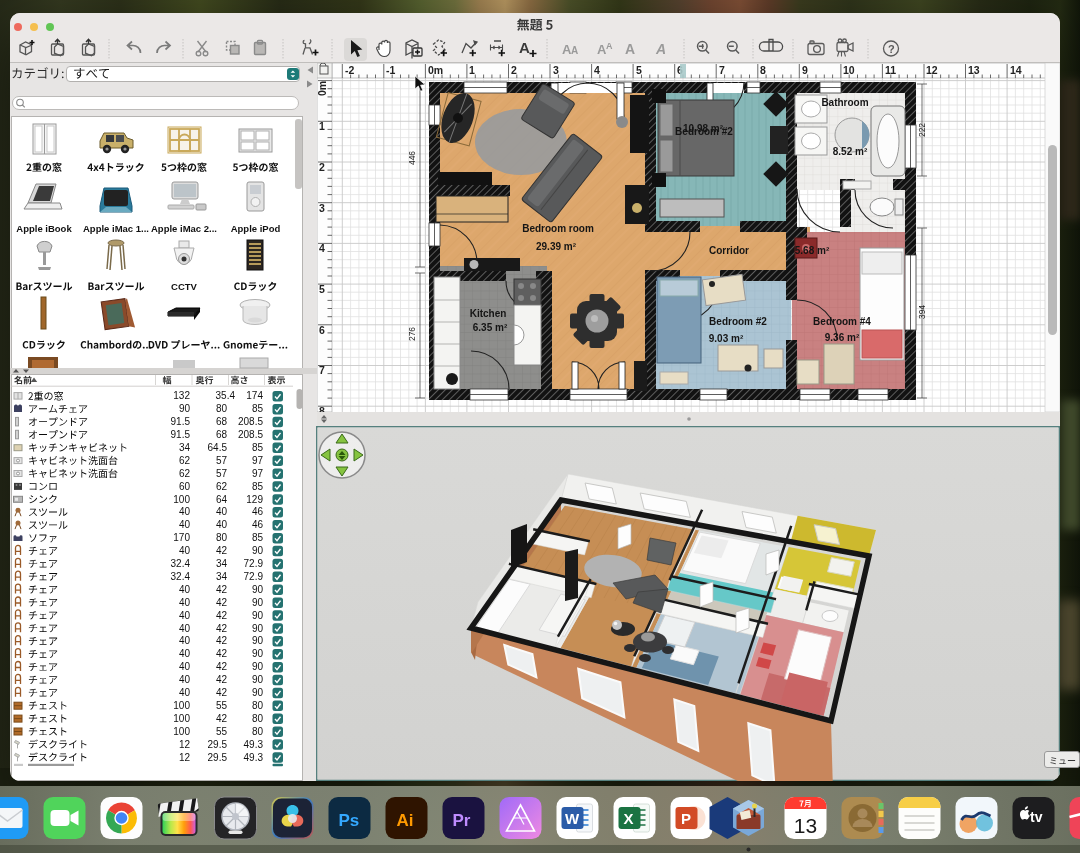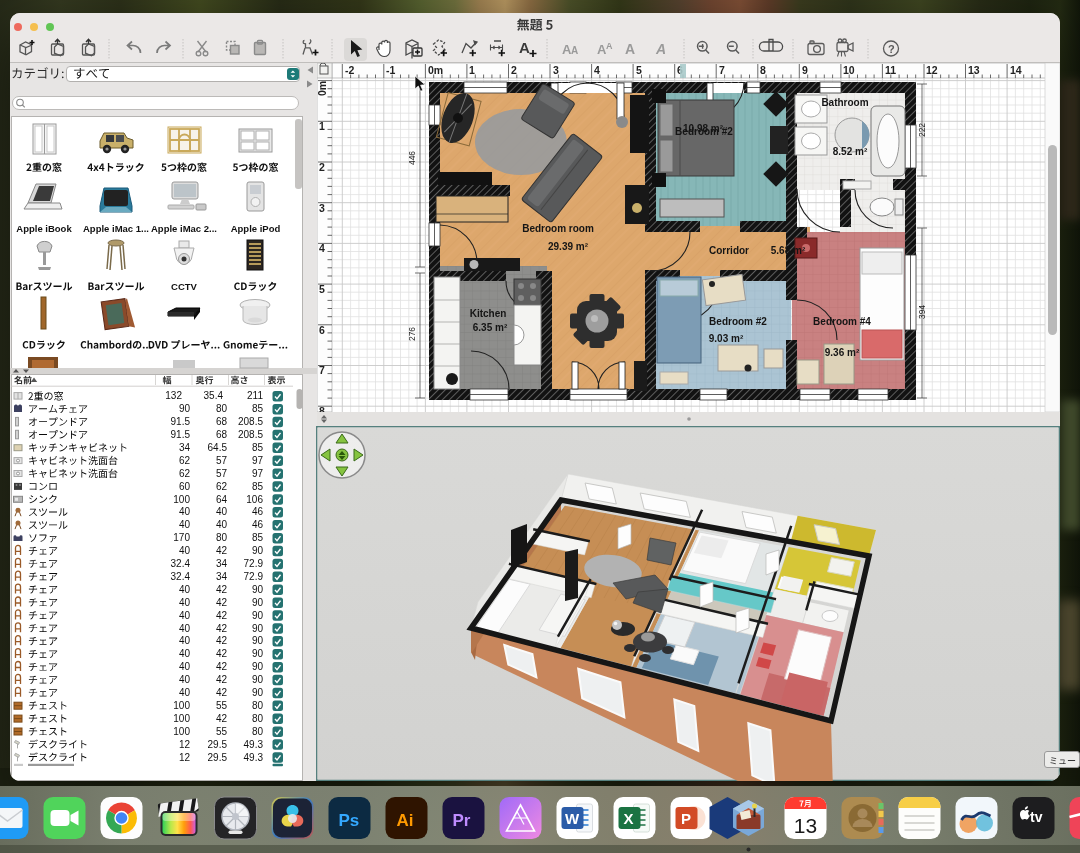--- a/index.html
+++ b/index.html
@@ -959,23 +959,23 @@
       <path d="M-14 20 l12-3 v10" transform="translate(14 0)" fill="none" stroke="#fff" stroke-width="2.5"></path>
     </g>
     <circle cx="748.5" cy="849.5" r="2" fill="#2a2a2a"></circle>
   </svg>
 <div class="abs" style="left:0;top:0;width:1080px;height:853px;pointer-events:none">
     <div class="catlabel" style="left:-1px;top:222.5px">Apple iBook</div>
     <div class="catlabel" style="left:71px;top:222.5px">Apple iMac 1...</div>
     <div class="catlabel" style="left:139px;top:222.5px">Apple iMac 2...</div>
     <div class="catlabel" style="left:210.5px;top:222.5px">Apple iPod</div>
     <div class="catlabel" style="left:139px;top:281px">CCTV</div>
-    <div class="num" style="left:140px;top:390.3px;width:42px">132</div>
-    <div class="num" style="left:181px;top:390.3px;width:42px">35.4</div>
-    <div class="num" style="left:221px;top:390.3px;width:42px">211</div>
+    <div class="num" style="left:148px;top:390.3px;width:42px">132</div>
+    <div class="num" style="left:193px;top:390.3px;width:42px">35.4</div>
+    <div class="num" style="left:221px;top:390.3px;width:42px">174</div>
     <div class="num" style="left:148px;top:403.2px;width:42px">90</div>
     <div class="num" style="left:185px;top:403.2px;width:42px">80</div>
     <div class="num" style="left:221px;top:403.2px;width:42px">85</div>
     <div class="num" style="left:148px;top:416.1px;width:42px">91.5</div>
     <div class="num" style="left:185px;top:416.1px;width:42px">68</div>
     <div class="num" style="left:221px;top:416.1px;width:42px">208.5</div>
     <div class="num" style="left:148px;top:429.0px;width:42px">91.5</div>
     <div class="num" style="left:185px;top:429.0px;width:42px">68</div>
     <div class="num" style="left:221px;top:429.0px;width:42px">208.5</div>
     <div class="num" style="left:148px;top:441.9px;width:42px">34</div>
@@ -985,21 +985,21 @@
     <div class="num" style="left:185px;top:454.8px;width:42px">57</div>
     <div class="num" style="left:221px;top:454.8px;width:42px">97</div>
     <div class="num" style="left:148px;top:467.7px;width:42px">62</div>
     <div class="num" style="left:185px;top:467.7px;width:42px">57</div>
     <div class="num" style="left:221px;top:467.7px;width:42px">97</div>
     <div class="num" style="left:148px;top:480.6px;width:42px">60</div>
     <div class="num" style="left:185px;top:480.6px;width:42px">62</div>
     <div class="num" style="left:221px;top:480.6px;width:42px">85</div>
     <div class="num" style="left:148px;top:493.5px;width:42px">100</div>
     <div class="num" style="left:185px;top:493.5px;width:42px">64</div>
-    <div class="num" style="left:221px;top:493.5px;width:42px">106</div>
+    <div class="num" style="left:221px;top:493.5px;width:42px">129</div>
     <div class="num" style="left:148px;top:506.4px;width:42px">40</div>
     <div class="num" style="left:185px;top:506.4px;width:42px">40</div>
     <div class="num" style="left:221px;top:506.4px;width:42px">46</div>
     <div class="num" style="left:148px;top:519.3px;width:42px">40</div>
     <div class="num" style="left:185px;top:519.3px;width:42px">40</div>
     <div class="num" style="left:221px;top:519.3px;width:42px">46</div>
     <div class="num" style="left:148px;top:532.2px;width:42px">170</div>
     <div class="num" style="left:185px;top:532.2px;width:42px">80</div>
     <div class="num" style="left:221px;top:532.2px;width:42px">85</div>
     <div class="num" style="left:148px;top:545.1px;width:42px">40</div>
@@ -1047,33 +1047,33 @@
     <div class="num" style="left:148px;top:725.7px;width:42px">100</div>
     <div class="num" style="left:185px;top:725.7px;width:42px">55</div>
     <div class="num" style="left:221px;top:725.7px;width:42px">80</div>
     <div class="num" style="left:148px;top:738.6px;width:42px">12</div>
     <div class="num" style="left:185px;top:738.6px;width:42px">29.5</div>
     <div class="num" style="left:221px;top:738.6px;width:42px">49.3</div>
     <div class="num" style="left:148px;top:751.5px;width:42px">12</div>
     <div class="num" style="left:185px;top:751.5px;width:42px">29.5</div>
     <div class="num" style="left:221px;top:751.5px;width:42px">49.3</div>
     <div class="plabel" style="left:558px;top:222.5px">Bedroom room</div>
-    <div class="plabel" style="left:568px;top:240.5px">29.39 m²</div>
+    <div class="plabel" style="left:556px;top:240.5px">29.39 m²</div>
     <div class="plabel" style="left:704px;top:125.5px">Bedroom #2</div>
     <div class="plabel" style="left:703px;top:123px">10.98 m²</div>
     <div class="plabel" style="left:845px;top:96.5px">Bathroom</div>
     <div class="plabel" style="left:850px;top:145.5px">8.52 m²</div>
     <div class="plabel" style="left:729px;top:244.5px">Corridor</div>
-    <div class="plabel" style="left:788px;top:244.5px">5.68 m²</div>
+    <div class="plabel" style="left:812px;top:244.5px">5.68 m²</div>
     <div class="plabel" style="left:488px;top:308px">Kitchen</div>
     <div class="plabel" style="left:490px;top:321.5px">6.35 m²</div>
     <div class="plabel" style="left:738px;top:315.5px">Bedroom #2</div>
     <div class="plabel" style="left:726px;top:332.5px">9.03 m²</div>
     <div class="plabel" style="left:842px;top:315.5px">Bedroom #4</div>
-    <div class="plabel" style="left:842px;top:347px">9.36 m²</div>
+    <div class="plabel" style="left:842px;top:332px">9.36 m²</div>
     <div class="abs" style="left:1044px;top:751px;width:36px;height:17px;background:#ececea;border:1px solid #999;border-radius:3px"></div>
   </div>
 <svg class="abs" style="left:0;top:0;pointer-events:none" width="1080" height="853" viewBox="0 0 1080 853">
     <defs>
       <path id="t0" d="M0.4 0H5V-0.8H3C2.6 -0.8 2.2 -0.8 1.8 -0.7C3.5 -2.4 4.7 -3.8 4.7 -5.3C4.7 -6.6 3.9 -7.5 2.6 -7.5C1.6 -7.5 1 -7 0.4 -6.4L0.9 -5.9C1.3 -6.4 1.9 -6.7 2.5 -6.7C3.4 -6.7 3.8 -6.1 3.8 -5.3C3.8 -4 2.7 -2.6 0.4 -0.5Z M7.1 -5.4V-2.3H10.1V-1.6H6.8V-1H10.1V-0.1H6.1V0.5H15V-0.1H10.9V-1H14.4V-1.6H10.9V-2.3H14V-5.4H10.9V-6H15V-6.6H10.9V-7.4C12.1 -7.5 13.2 -7.6 14 -7.8L13.6 -8.3C12 -8.1 9.2 -7.9 6.9 -7.8C7 -7.7 7 -7.4 7 -7.2C8 -7.2 9.1 -7.3 10.1 -7.3V-6.6H6.1V-6H10.1V-5.4ZM7.9 -3.6H10.1V-2.8H7.9ZM10.9 -3.6H13.3V-2.8H10.9ZM7.9 -4.9H10.1V-4.1H7.9ZM10.9 -4.9H13.3V-4.1H10.9Z M20.3 -6.4C20.2 -5.5 20 -4.5 19.8 -3.7C19.2 -2 18.7 -1.4 18.2 -1.4C17.8 -1.4 17.2 -1.9 17.2 -3.2C17.2 -4.5 18.4 -6.2 20.3 -6.4ZM21.1 -6.4C22.8 -6.3 23.8 -5 23.8 -3.5C23.8 -1.8 22.6 -0.8 21.3 -0.6C21 -0.5 20.7 -0.5 20.4 -0.4L20.9 0.3C23.2 0 24.6 -1.4 24.6 -3.5C24.6 -5.5 23.1 -7.2 20.8 -7.2C18.4 -7.2 16.4 -5.3 16.4 -3.1C16.4 -1.5 17.3 -0.4 18.2 -0.4C19.1 -0.4 19.9 -1.5 20.5 -3.6C20.8 -4.5 21 -5.5 21.1 -6.4Z M28.7 -1.8V-0.2C28.7 0.5 28.9 0.7 29.9 0.7C30.1 0.7 31.5 0.7 31.8 0.7C32.5 0.7 32.8 0.4 32.9 -0.8C32.7 -0.8 32.4 -0.9 32.2 -1C32.2 -0.1 32.1 0.1 31.7 0.1C31.4 0.1 30.2 0.1 30 0.1C29.5 0.1 29.4 0 29.4 -0.2V-1.8ZM32.8 -1.7C33.5 -1 34.2 0 34.5 0.6L35.2 0.3C34.9 -0.4 34.1 -1.3 33.4 -2ZM27.4 -1.9C27.2 -1.1 26.7 -0.3 25.9 0.2L26.5 0.6C27.3 0.1 27.8 -0.8 28.1 -1.7ZM29.3 -2.4C30 -2 30.8 -1.4 31.2 -1L31.7 -1.4C31.3 -1.9 30.5 -2.4 29.9 -2.8ZM31.6 -4.3C31.9 -4.1 32.2 -3.9 32.5 -3.6L29.4 -3.5C29.7 -4 30.1 -4.6 30.5 -5.1L29.7 -5.3C29.4 -4.8 28.9 -4 28.5 -3.5L26.9 -3.4L27 -2.8C28.6 -2.8 31 -2.9 33.2 -3C33.5 -2.8 33.8 -2.5 34 -2.3L34.6 -2.6C34.1 -3.3 33 -4.1 32.2 -4.7ZM26.3 -7.6V-5.9H27V-7H29.1C28.9 -6 28.2 -5.4 26.4 -5.1C26.6 -5 26.8 -4.7 26.8 -4.5C28.9 -5 29.6 -5.7 29.9 -7H31.1V-5.9C31.1 -5.2 31.3 -5 32.1 -5C32.2 -5 33.1 -5 33.3 -5C33.9 -5 34.1 -5.2 34.1 -6H34.9V-7.6H30.9V-8.4H30.2V-7.6ZM34.1 -6.2C33.9 -6.2 33.7 -6.3 33.5 -6.4C33.5 -5.7 33.5 -5.6 33.2 -5.6C33 -5.6 32.3 -5.6 32.2 -5.6C31.9 -5.6 31.8 -5.7 31.8 -5.9V-7H34.1Z"></path>
       <path id="t1" d="M9.3 -6.8 8.8 -7.2C8.7 -7.2 8.3 -7.2 8.1 -7.2C7.5 -7.2 2.9 -7.2 2.4 -7.2C2 -7.2 1.6 -7.2 1.2 -7.3V-6.4C1.6 -6.4 2 -6.4 2.4 -6.4C2.9 -6.4 7.4 -6.4 8.1 -6.4C7.8 -5.8 6.8 -4.7 5.9 -4.2L6.5 -3.6C7.7 -4.4 8.6 -5.7 9 -6.4C9.1 -6.5 9.2 -6.7 9.3 -6.8ZM5.3 -5.4H4.4C4.5 -5.2 4.5 -5 4.5 -4.7C4.5 -3.1 4.2 -1.6 2.7 -0.7C2.4 -0.5 2.1 -0.3 1.8 -0.2L2.5 0.4C5.1 -0.9 5.3 -2.7 5.3 -5.4Z M11 -4.3V-3.4C11.3 -3.4 11.9 -3.4 12.4 -3.4C13.2 -3.4 17.1 -3.4 17.9 -3.4C18.4 -3.4 18.8 -3.4 19 -3.4V-4.3C18.8 -4.3 18.4 -4.3 17.9 -4.3C17.1 -4.3 13.2 -4.3 12.4 -4.3C11.8 -4.3 11.3 -4.3 11 -4.3Z M21.7 -1.1C21.4 -1.1 21 -1.1 20.7 -1.1L20.9 -0.2C21.2 -0.2 21.5 -0.3 21.7 -0.3C23.1 -0.4 26.4 -0.8 27.9 -1C28.2 -0.5 28.4 -0 28.5 0.3L29.3 -0C28.9 -1.1 27.8 -3.1 27.1 -4.1L26.4 -3.8C26.7 -3.3 27.2 -2.5 27.6 -1.7C26.5 -1.6 24.6 -1.4 23.1 -1.2C23.6 -2.5 24.6 -5.6 24.9 -6.5C25 -7 25.1 -7.2 25.2 -7.5L24.2 -7.7C24.2 -7.4 24.1 -7.2 24 -6.7C23.8 -5.7 22.7 -2.5 22.2 -1.1Z M30.9 -4.6V-3.7C31.1 -3.8 31.5 -3.8 31.8 -3.8H34.8C34.6 -2 33.8 -0.9 32.2 -0.1L33 0.4C34.7 -0.6 35.5 -1.9 35.6 -3.8H38.4C38.6 -3.8 38.9 -3.8 39.1 -3.7V-4.6C38.9 -4.5 38.6 -4.5 38.3 -4.5H35.6V-6.5C36.3 -6.6 37.1 -6.7 37.6 -6.8C37.7 -6.9 37.9 -6.9 38.1 -7L37.6 -7.7C37.1 -7.5 35.9 -7.2 35 -7.1C33.9 -7 32.4 -6.9 31.7 -7L31.9 -6.2C32.6 -6.2 33.8 -6.2 34.8 -6.4V-4.5H31.8C31.5 -4.5 31.1 -4.5 30.9 -4.6Z M41.5 -0.8V0.1C41.8 0.1 42 0 42.3 0H47.8C48 0 48.3 0.1 48.5 0.1V-0.8C48.3 -0.7 48 -0.7 47.8 -0.7H45.4V-4.4H47.3C47.6 -4.4 47.8 -4.4 48 -4.4V-5.2C47.8 -5.2 47.6 -5.1 47.3 -5.1H42.7C42.6 -5.1 42.2 -5.1 42 -5.2V-4.4C42.2 -4.4 42.6 -4.4 42.7 -4.4H44.6V-0.7H42.3C42 -0.7 41.8 -0.7 41.5 -0.8Z M59.3 -6.8 58.8 -7.2C58.7 -7.2 58.3 -7.2 58.1 -7.2C57.5 -7.2 52.9 -7.2 52.4 -7.2C52 -7.2 51.6 -7.2 51.2 -7.3V-6.4C51.6 -6.4 52 -6.4 52.4 -6.4C52.9 -6.4 57.4 -6.4 58.1 -6.4C57.8 -5.8 56.8 -4.7 55.9 -4.2L56.5 -3.6C57.7 -4.4 58.6 -5.7 59 -6.4C59.1 -6.5 59.2 -6.7 59.3 -6.8ZM55.3 -5.4H54.4C54.5 -5.2 54.5 -5 54.5 -4.7C54.5 -3.1 54.2 -1.6 52.7 -0.7C52.4 -0.5 52.1 -0.3 51.8 -0.2L52.5 0.4C55.1 -0.9 55.3 -2.7 55.3 -5.4Z"></path>
       <path id="t2" d="M0.9 -1.4 1.4 -0.8C3.2 -1.7 5 -3.3 5.8 -4.5L5.8 -0.9C5.8 -0.6 5.8 -0.5 5.5 -0.5C5.1 -0.5 4.5 -0.5 4.1 -0.6L4.1 0.2C4.6 0.3 5.2 0.3 5.7 0.3C6.3 0.3 6.6 0 6.6 -0.5C6.6 -1.8 6.6 -3.8 6.6 -5.3H8.2C8.4 -5.3 8.8 -5.2 9 -5.2V-6.1C8.8 -6.1 8.4 -6 8.1 -6H6.6L6.5 -7C6.5 -7.3 6.6 -7.5 6.6 -7.8H5.7C5.7 -7.6 5.7 -7.4 5.8 -7L5.8 -6H2.1C1.8 -6 1.5 -6 1.2 -6.1V-5.2C1.5 -5.2 1.8 -5.3 2.2 -5.3H5.5C4.7 -4.1 2.9 -2.4 0.9 -1.4Z M11 -4.3V-3.4C11.3 -3.4 11.9 -3.4 12.4 -3.4C13.2 -3.4 17.1 -3.4 17.9 -3.4C18.4 -3.4 18.8 -3.4 19 -3.4V-4.3C18.8 -4.3 18.4 -4.3 17.9 -4.3C17.1 -4.3 13.2 -4.3 12.4 -4.3C11.8 -4.3 11.3 -4.3 11 -4.3Z M28.1 -7.2C28.1 -7.5 28.4 -7.9 28.7 -7.9C29.1 -7.9 29.4 -7.5 29.4 -7.2C29.4 -6.8 29.1 -6.5 28.7 -6.5C28.4 -6.5 28.1 -6.8 28.1 -7.2ZM27.6 -7.2C27.6 -7.1 27.6 -7 27.6 -6.9L27.3 -6.9C26.9 -6.9 22.9 -6.9 22.3 -6.9C22 -6.9 21.6 -6.9 21.3 -6.9V-6C21.6 -6 21.9 -6.1 22.3 -6.1C22.9 -6.1 26.8 -6.1 27.4 -6.1C27.3 -5.1 26.8 -3.7 26.1 -2.8C25.3 -1.7 24.1 -0.9 22.2 -0.4L22.9 0.4C24.7 -0.2 25.9 -1.2 26.8 -2.3C27.6 -3.4 28.1 -5 28.3 -6L28.3 -6.1C28.4 -6.1 28.6 -6.1 28.7 -6.1C29.3 -6.1 29.8 -6.6 29.8 -7.2C29.8 -7.8 29.3 -8.3 28.7 -8.3C28.1 -8.3 27.6 -7.8 27.6 -7.2Z M32.3 -7.3 31.7 -6.7C32.4 -6.2 33.7 -5.2 34.2 -4.6L34.8 -5.3C34.3 -5.8 33 -6.9 32.3 -7.3ZM31.4 -0.6 31.9 0.2C33.6 -0.1 34.9 -0.7 35.9 -1.4C37.4 -2.3 38.5 -3.7 39.2 -4.9L38.8 -5.8C38.2 -4.5 37 -3.1 35.4 -2.1C34.5 -1.5 33.2 -0.9 31.4 -0.6Z M46.6 -7.2 46 -7C46.3 -6.5 46.6 -6 46.9 -5.4L47.5 -5.7C47.2 -6.2 46.8 -6.8 46.6 -7.2ZM47.8 -7.7 47.2 -7.4C47.6 -7 47.9 -6.5 48.1 -5.9L48.7 -6.2C48.5 -6.7 48 -7.4 47.8 -7.7ZM43 -0.8C43 -0.4 43 0.1 43 0.4H44C43.9 0.1 43.9 -0.4 43.9 -0.8V-4C45 -3.7 46.7 -3 47.8 -2.4L48.2 -3.3C47.1 -3.8 45.2 -4.5 43.9 -4.9V-6.6C43.9 -6.9 43.9 -7.3 44 -7.6H43C43 -7.3 43 -6.9 43 -6.6C43 -5.7 43 -1.3 43 -0.8Z M59.3 -6.8 58.8 -7.2C58.7 -7.2 58.3 -7.2 58.1 -7.2C57.5 -7.2 52.9 -7.2 52.4 -7.2C52 -7.2 51.6 -7.2 51.2 -7.3V-6.4C51.6 -6.4 52 -6.4 52.4 -6.4C52.9 -6.4 57.4 -6.4 58.1 -6.4C57.8 -5.8 56.8 -4.7 55.9 -4.2L56.5 -3.6C57.7 -4.4 58.6 -5.7 59 -6.4C59.1 -6.5 59.2 -6.7 59.3 -6.8ZM55.3 -5.4H54.4C54.5 -5.2 54.5 -5 54.5 -4.7C54.5 -3.1 54.2 -1.6 52.7 -0.7C52.4 -0.5 52.1 -0.3 51.8 -0.2L52.5 0.4C55.1 -0.9 55.3 -2.7 55.3 -5.4Z"></path>
       <path id="t3" d="M1.1 -2.7 1.2 -1.9C1.5 -1.9 1.7 -2 2.1 -2C2.6 -2.1 3.7 -2.3 4.8 -2.5L5.2 -0.5C5.3 -0.2 5.3 0.1 5.4 0.5L6.3 0.3C6.2 0 6.1 -0.3 6 -0.6L5.6 -2.6L8.1 -3C8.4 -3.1 8.8 -3.1 9 -3.2L8.8 -4C8.6 -3.9 8.3 -3.9 7.9 -3.8L5.5 -3.4L5.1 -5.4L7.4 -5.8C7.7 -5.8 8 -5.8 8.1 -5.9L8 -6.7C7.8 -6.7 7.5 -6.6 7.2 -6.5C6.8 -6.5 5.9 -6.3 4.9 -6.1L4.7 -7.2C4.7 -7.4 4.6 -7.7 4.6 -7.9L3.7 -7.8C3.8 -7.5 3.9 -7.3 3.9 -7.1L4.1 -6C3.2 -5.9 2.3 -5.7 1.9 -5.7C1.6 -5.7 1.4 -5.6 1.1 -5.6L1.3 -4.7C1.6 -4.8 1.8 -4.9 2.1 -4.9L4.3 -5.3L4.7 -3.2C3.5 -3.1 2.5 -2.9 1.9 -2.8C1.7 -2.8 1.3 -2.8 1.1 -2.7Z M14.8 -5.8 14.1 -5.5C14.3 -5.1 14.8 -3.8 14.9 -3.3L15.6 -3.6C15.5 -4 15 -5.4 14.8 -5.8ZM18.4 -5.2 17.6 -5.5C17.4 -4.2 16.9 -2.9 16.2 -2C15.4 -1 14.1 -0.3 13 0.1L13.6 0.8C14.7 0.3 16 -0.5 16.9 -1.6C17.6 -2.5 18 -3.6 18.3 -4.7C18.3 -4.8 18.4 -5 18.4 -5.2ZM12.5 -5.3 11.8 -5C12 -4.6 12.5 -3.2 12.7 -2.7L13.4 -3C13.2 -3.5 12.7 -4.8 12.5 -5.3Z M20.9 -4.6V-3.7C21.1 -3.8 21.5 -3.8 21.8 -3.8H24.8C24.6 -2 23.8 -0.9 22.2 -0.1L23 0.4C24.7 -0.6 25.5 -1.9 25.6 -3.8H28.4C28.6 -3.8 28.9 -3.8 29.1 -3.7V-4.6C28.9 -4.5 28.6 -4.5 28.3 -4.5H25.6V-6.5C26.3 -6.6 27.1 -6.7 27.6 -6.8C27.7 -6.9 27.9 -6.9 28.1 -7L27.6 -7.7C27.1 -7.5 25.9 -7.2 25 -7.1C23.9 -7 22.4 -6.9 21.7 -7L21.9 -6.2C22.6 -6.2 23.8 -6.2 24.8 -6.4V-4.5H21.8C21.5 -4.5 21.1 -4.5 20.9 -4.6Z M32.3 -7.3 31.7 -6.7C32.4 -6.2 33.7 -5.2 34.2 -4.6L34.8 -5.3C34.3 -5.8 33 -6.9 32.3 -7.3ZM31.4 -0.6 31.9 0.2C33.6 -0.1 34.9 -0.7 35.9 -1.4C37.4 -2.3 38.5 -3.7 39.2 -4.9L38.8 -5.8C38.2 -4.5 37 -3.1 35.4 -2.1C34.5 -1.5 33.2 -0.9 31.4 -0.6Z M41.1 -2.7 41.2 -1.9C41.5 -1.9 41.7 -2 42.1 -2C42.6 -2.1 43.7 -2.3 44.8 -2.5L45.2 -0.5C45.3 -0.2 45.3 0.1 45.4 0.5L46.3 0.3C46.2 0 46.1 -0.3 46 -0.6L45.6 -2.6L48.1 -3C48.5 -3.1 48.8 -3.1 49 -3.2L48.8 -4C48.6 -3.9 48.3 -3.9 47.9 -3.8L45.5 -3.4L45.1 -5.4L47.4 -5.8C47.7 -5.8 48 -5.8 48.1 -5.9L48 -6.7C47.8 -6.7 47.5 -6.6 47.2 -6.5C46.8 -6.5 45.9 -6.3 44.9 -6.1L44.7 -7.2C44.7 -7.4 44.6 -7.7 44.6 -7.9L43.7 -7.8C43.8 -7.5 43.9 -7.3 43.9 -7.1L44.1 -6C43.2 -5.9 42.3 -5.7 41.9 -5.7C41.6 -5.7 41.4 -5.6 41.1 -5.6L41.3 -4.7C41.6 -4.8 41.8 -4.9 42.1 -4.9L44.3 -5.3L44.7 -3.2C43.5 -3.1 42.5 -2.9 42 -2.8C41.7 -2.8 41.3 -2.8 41.1 -2.7Z M58.6 -4.8 58.1 -5.1C58 -5 57.9 -5 57.8 -5C57.4 -4.9 55.7 -4.6 54.3 -4.3L54 -5.5C53.9 -5.7 53.9 -6 53.9 -6.1L53 -5.9C53.1 -5.8 53.2 -5.6 53.2 -5.3L53.6 -4.2L52.3 -3.9C52 -3.9 51.8 -3.9 51.5 -3.8L51.7 -3.1L53.7 -3.5L54.7 0.2C54.8 0.4 54.9 0.7 54.9 0.9L55.7 0.7C55.7 0.5 55.6 0.2 55.5 0C55.4 -0.4 54.9 -2.2 54.5 -3.6L57.5 -4.2C57.2 -3.6 56.4 -2.7 55.8 -2.2L56.5 -1.8C57.2 -2.5 58.2 -3.9 58.6 -4.8Z M67.3 -7.8 66.8 -7.6C67 -7.2 67.4 -6.6 67.6 -6.2L68.1 -6.5C67.9 -6.9 67.5 -7.5 67.3 -7.8ZM68.4 -8.2 67.8 -8C68.1 -7.6 68.5 -7.1 68.7 -6.6L69.2 -6.9C69 -7.2 68.6 -7.9 68.4 -8.2ZM62.8 -7.5H61.9C61.9 -7.3 61.9 -6.9 61.9 -6.7C61.9 -6.2 61.9 -2.2 61.9 -1.2C61.9 -0.4 62.4 -0 63.1 0.1C63.5 0.2 64.1 0.2 64.7 0.2C65.8 0.2 67.3 0.1 68.2 0V-0.9C67.3 -0.7 65.8 -0.6 64.8 -0.6C64.3 -0.6 63.8 -0.6 63.4 -0.7C63 -0.8 62.7 -0.9 62.7 -1.4V-3.6C64 -3.9 65.7 -4.5 66.8 -4.9C67.1 -5 67.5 -5.2 67.8 -5.3L67.4 -6.1C67.1 -5.9 66.8 -5.8 66.5 -5.7C65.5 -5.2 63.9 -4.7 62.7 -4.4V-6.7C62.7 -7 62.8 -7.3 62.8 -7.5Z M78.7 -1.3 79.3 -2C78.3 -2.6 77.8 -3 76.8 -3.5L76.3 -2.9C77.3 -2.4 77.9 -2 78.7 -1.3ZM78.3 -6 77.8 -6.5C77.6 -6.5 77.3 -6.5 77.1 -6.5H75.5V-7.1C75.5 -7.4 75.5 -7.8 75.5 -8H74.6C74.7 -7.8 74.7 -7.4 74.7 -7.1V-6.5H72.7C72.4 -6.5 71.8 -6.5 71.5 -6.5V-5.7C71.8 -5.7 72.4 -5.7 72.7 -5.7C73.2 -5.7 76.4 -5.7 76.9 -5.7C76.5 -5.3 75.7 -4.5 74.8 -3.9C73.9 -3.3 72.7 -2.7 70.8 -2.2L71.3 -1.5C72.6 -1.9 73.7 -2.3 74.7 -2.9L74.6 -0.7C74.6 -0.3 74.6 0.1 74.6 0.4H75.5C75.5 0.1 75.4 -0.3 75.4 -0.7L75.5 -3.4C76.4 -4 77.2 -4.9 77.7 -5.5C77.9 -5.6 78.1 -5.9 78.3 -6Z M84.8 -5.8 84.1 -5.5C84.3 -5.1 84.8 -3.8 84.9 -3.3L85.6 -3.6C85.5 -4 85 -5.4 84.8 -5.8ZM88.5 -5.2 87.6 -5.5C87.4 -4.2 86.9 -2.9 86.2 -2C85.4 -1 84.1 -0.3 83 0.1L83.6 0.8C84.7 0.3 86 -0.5 86.9 -1.6C87.6 -2.5 88 -3.6 88.3 -4.7C88.3 -4.8 88.4 -5 88.5 -5.2ZM82.5 -5.3 81.8 -5C82 -4.6 82.5 -3.2 82.7 -2.7L83.4 -3C83.2 -3.5 82.7 -4.8 82.5 -5.3Z M93.4 -0.9C93.4 -0.5 93.3 -0 93.3 0.3H94.3C94.2 -0 94.2 -0.6 94.2 -0.9L94.2 -4.2C95.3 -3.8 97 -3.2 98.1 -2.6L98.5 -3.4C97.4 -4 95.5 -4.7 94.2 -5.1V-6.7C94.2 -7 94.2 -7.4 94.3 -7.7H93.3C93.3 -7.4 93.4 -7 93.4 -6.7C93.4 -5.9 93.4 -1.4 93.4 -0.9Z"></path>
       <path id="t4" d="M1.1 -2.7 1.2 -1.9C1.5 -1.9 1.7 -2 2.1 -2C2.6 -2.1 3.7 -2.3 4.8 -2.5L5.2 -0.5C5.3 -0.2 5.3 0.1 5.4 0.5L6.3 0.3C6.2 0 6.1 -0.3 6 -0.6L5.6 -2.6L8.1 -3C8.4 -3.1 8.8 -3.1 9 -3.2L8.8 -4C8.6 -3.9 8.3 -3.9 7.9 -3.8L5.5 -3.4L5.1 -5.4L7.4 -5.8C7.7 -5.8 8 -5.8 8.1 -5.9L8 -6.7C7.8 -6.7 7.5 -6.6 7.2 -6.5C6.8 -6.5 5.9 -6.3 4.9 -6.1L4.7 -7.2C4.7 -7.4 4.6 -7.7 4.6 -7.9L3.7 -7.8C3.8 -7.5 3.9 -7.3 3.9 -7.1L4.1 -6C3.2 -5.9 2.3 -5.7 1.9 -5.7C1.6 -5.7 1.4 -5.6 1.1 -5.6L1.3 -4.7C1.6 -4.8 1.8 -4.9 2.1 -4.9L4.3 -5.3L4.7 -3.2C3.5 -3.1 2.5 -2.9 1.9 -2.8C1.7 -2.8 1.3 -2.8 1.1 -2.7Z M18.6 -4.8 18.1 -5.1C18.1 -5 17.9 -5 17.8 -5C17.4 -4.9 15.7 -4.6 14.3 -4.3L14 -5.5C13.9 -5.7 13.9 -6 13.8 -6.1L13 -5.9C13.1 -5.8 13.2 -5.6 13.2 -5.3L13.6 -4.2L12.3 -3.9C12 -3.9 11.8 -3.9 11.5 -3.8L11.7 -3.1L13.7 -3.5L14.7 0.2C14.8 0.4 14.9 0.7 14.9 0.9L15.7 0.7C15.7 0.5 15.6 0.2 15.5 0C15.4 -0.4 14.9 -2.2 14.5 -3.6L17.5 -4.2C17.2 -3.6 16.4 -2.7 15.8 -2.2L16.5 -1.8C17.2 -2.5 18.2 -3.9 18.6 -4.8Z M27.3 -7.8 26.8 -7.6C27 -7.2 27.4 -6.6 27.6 -6.2L28.1 -6.5C27.9 -6.9 27.5 -7.5 27.3 -7.8ZM28.4 -8.2 27.9 -8C28.1 -7.6 28.5 -7.1 28.7 -6.6L29.2 -6.9C29 -7.2 28.6 -7.9 28.4 -8.2ZM22.8 -7.5H21.9C21.9 -7.3 21.9 -6.9 21.9 -6.7C21.9 -6.2 21.9 -2.2 21.9 -1.2C21.9 -0.4 22.4 -0 23.1 0.1C23.5 0.2 24.1 0.2 24.7 0.2C25.8 0.2 27.3 0.1 28.2 0V-0.9C27.4 -0.7 25.8 -0.6 24.8 -0.6C24.3 -0.6 23.8 -0.6 23.4 -0.7C22.9 -0.8 22.7 -0.9 22.7 -1.4V-3.6C24 -3.9 25.7 -4.5 26.8 -4.9C27.1 -5 27.5 -5.2 27.8 -5.3L27.4 -6.1C27.1 -5.9 26.8 -5.8 26.5 -5.7C25.5 -5.2 23.9 -4.7 22.7 -4.4V-6.7C22.7 -7 22.8 -7.3 22.8 -7.5Z M38.7 -1.3 39.3 -2C38.3 -2.6 37.8 -3 36.9 -3.5L36.3 -2.9C37.3 -2.4 37.9 -2 38.7 -1.3ZM38.3 -6 37.8 -6.5C37.6 -6.5 37.4 -6.5 37.1 -6.5H35.5V-7.1C35.5 -7.4 35.5 -7.8 35.5 -8H34.6C34.6 -7.8 34.7 -7.4 34.7 -7.1V-6.5H32.7C32.4 -6.5 31.8 -6.5 31.5 -6.5V-5.7C31.8 -5.7 32.4 -5.7 32.7 -5.7C33.2 -5.7 36.4 -5.7 36.9 -5.7C36.5 -5.3 35.7 -4.5 34.8 -3.9C33.9 -3.3 32.7 -2.7 30.8 -2.2L31.3 -1.5C32.6 -1.9 33.7 -2.3 34.6 -2.9L34.6 -0.7C34.6 -0.3 34.6 0.1 34.6 0.4H35.5C35.5 0.1 35.4 -0.3 35.4 -0.7L35.5 -3.4C36.4 -4 37.2 -4.9 37.7 -5.5C37.9 -5.6 38.1 -5.9 38.3 -6Z M44.8 -5.8 44.1 -5.5C44.3 -5.1 44.8 -3.8 44.9 -3.3L45.6 -3.6C45.5 -4 45 -5.4 44.8 -5.8ZM48.5 -5.2 47.6 -5.5C47.4 -4.2 46.9 -2.9 46.2 -2C45.4 -1 44.1 -0.3 43 0.1L43.6 0.8C44.7 0.3 46 -0.5 46.9 -1.6C47.6 -2.5 48 -3.6 48.3 -4.7C48.3 -4.8 48.4 -5 48.5 -5.2ZM42.5 -5.3 41.8 -5C42 -4.6 42.5 -3.2 42.7 -2.7L43.4 -3C43.2 -3.5 42.7 -4.8 42.5 -5.3Z M53.4 -0.9C53.4 -0.5 53.4 -0 53.3 0.3H54.3C54.2 -0 54.2 -0.6 54.2 -0.9L54.2 -4.2C55.3 -3.8 57 -3.2 58.1 -2.6L58.5 -3.4C57.4 -4 55.5 -4.7 54.2 -5.1V-6.7C54.2 -7 54.2 -7.4 54.3 -7.7H53.3C53.4 -7.4 53.4 -7 53.4 -6.7C53.4 -5.9 53.4 -1.4 53.4 -0.9Z M60.9 -7.8C61.5 -7.5 62.2 -6.9 62.5 -6.5L63 -7.1C62.7 -7.5 61.9 -8 61.3 -8.3ZM60.4 -5.1C61 -4.8 61.8 -4.3 62.1 -3.9L62.6 -4.5C62.2 -4.9 61.4 -5.3 60.8 -5.6ZM60.7 0.2 61.3 0.7C61.8 -0.3 62.4 -1.5 62.8 -2.6L62.3 -3C61.8 -1.9 61.1 -0.6 60.7 0.2ZM64.3 -8.2C64.1 -7 63.7 -5.8 63.1 -5C63.3 -4.9 63.6 -4.7 63.7 -4.5C64 -5 64.3 -5.5 64.5 -6H66V-4.2H63.1V-3.5H64.8C64.7 -1.7 64.4 -0.5 62.6 0.2C62.8 0.4 63 0.6 63.1 0.8C65 0 65.4 -1.4 65.6 -3.5H66.9V-0.3C66.9 0.5 67 0.7 67.8 0.7C67.9 0.7 68.7 0.7 68.8 0.7C69.5 0.7 69.7 0.3 69.7 -1.2C69.5 -1.3 69.2 -1.4 69.1 -1.5C69 -0.2 69 0 68.7 0C68.6 0 68 0 67.9 0C67.6 0 67.6 -0.1 67.6 -0.3V-3.5H69.6V-4.2H66.7V-6H69.2V-6.8H66.7V-8.4H66V-6.8H64.8C64.9 -7.2 65 -7.7 65.1 -8.1Z M73.9 -3.3H76V-2.2H73.9ZM73.9 -4V-5.1H76V-4ZM73.9 -1.6H76V-0.4H73.9ZM70.6 -7.7V-7H74.4C74.4 -6.6 74.3 -6.1 74.2 -5.8H71V0.8H71.8V0.3H78.2V0.8H79V-5.8H74.9L75.3 -7H79.5V-7.7ZM71.8 -0.4V-5.1H73.2V-0.4ZM78.2 -0.4H76.7V-5.1H78.2Z M81.8 -3.5V0.8H82.6V0.4H87.4V0.8H88.2V-3.5ZM82.6 -0.4V-2.8H87.4V-0.4ZM80.6 -5.3 80.7 -4.6C82.5 -4.6 85.4 -4.8 88.2 -4.9C88.5 -4.6 88.7 -4.2 88.9 -3.9L89.5 -4.4C89 -5.3 87.8 -6.4 86.8 -7.2L86.2 -6.8C86.7 -6.5 87.1 -6 87.5 -5.6L83 -5.4C83.6 -6.2 84.2 -7.3 84.7 -8.2L83.8 -8.4C83.4 -7.5 82.8 -6.3 82.1 -5.4Z"></path>
       <path id="t5" d="M1.6 -1.3V-0.4C1.9 -0.5 2.3 -0.5 2.7 -0.5H7.6L7.6 0.1H8.5C8.5 -0.1 8.4 -0.5 8.4 -0.9V-6C8.4 -6.3 8.5 -6.6 8.5 -6.8C8.3 -6.8 8 -6.8 7.7 -6.8H2.8C2.5 -6.8 2 -6.8 1.7 -6.9V-6C1.9 -6 2.5 -6 2.8 -6H7.6V-1.3H2.7C2.3 -1.3 1.9 -1.3 1.6 -1.3Z M12.3 -7.3 11.7 -6.7C12.4 -6.2 13.7 -5.2 14.2 -4.6L14.8 -5.3C14.3 -5.8 13 -6.9 12.3 -7.3ZM11.4 -0.6 11.9 0.2C13.6 -0.1 14.9 -0.7 15.9 -1.4C17.4 -2.3 18.6 -3.7 19.2 -4.9L18.8 -5.8C18.2 -4.5 16.9 -3.1 15.4 -2.1C14.5 -1.5 13.2 -0.9 11.4 -0.6Z M21.5 -6.9C21.5 -6.6 21.5 -6.3 21.5 -6.1C21.5 -5.7 21.5 -1.6 21.5 -1.2C21.5 -0.8 21.5 -0.1 21.4 0.1H22.3L22.3 -0.5H27.8L27.7 0.1H28.6C28.6 -0 28.6 -0.8 28.6 -1.1C28.6 -1.5 28.6 -5.6 28.6 -6.1C28.6 -6.3 28.6 -6.6 28.6 -6.9C28.3 -6.8 27.9 -6.8 27.7 -6.8C27.2 -6.8 22.9 -6.8 22.4 -6.8C22.1 -6.8 21.9 -6.8 21.5 -6.9ZM22.3 -1.3V-6H27.8V-1.3Z"></path>

